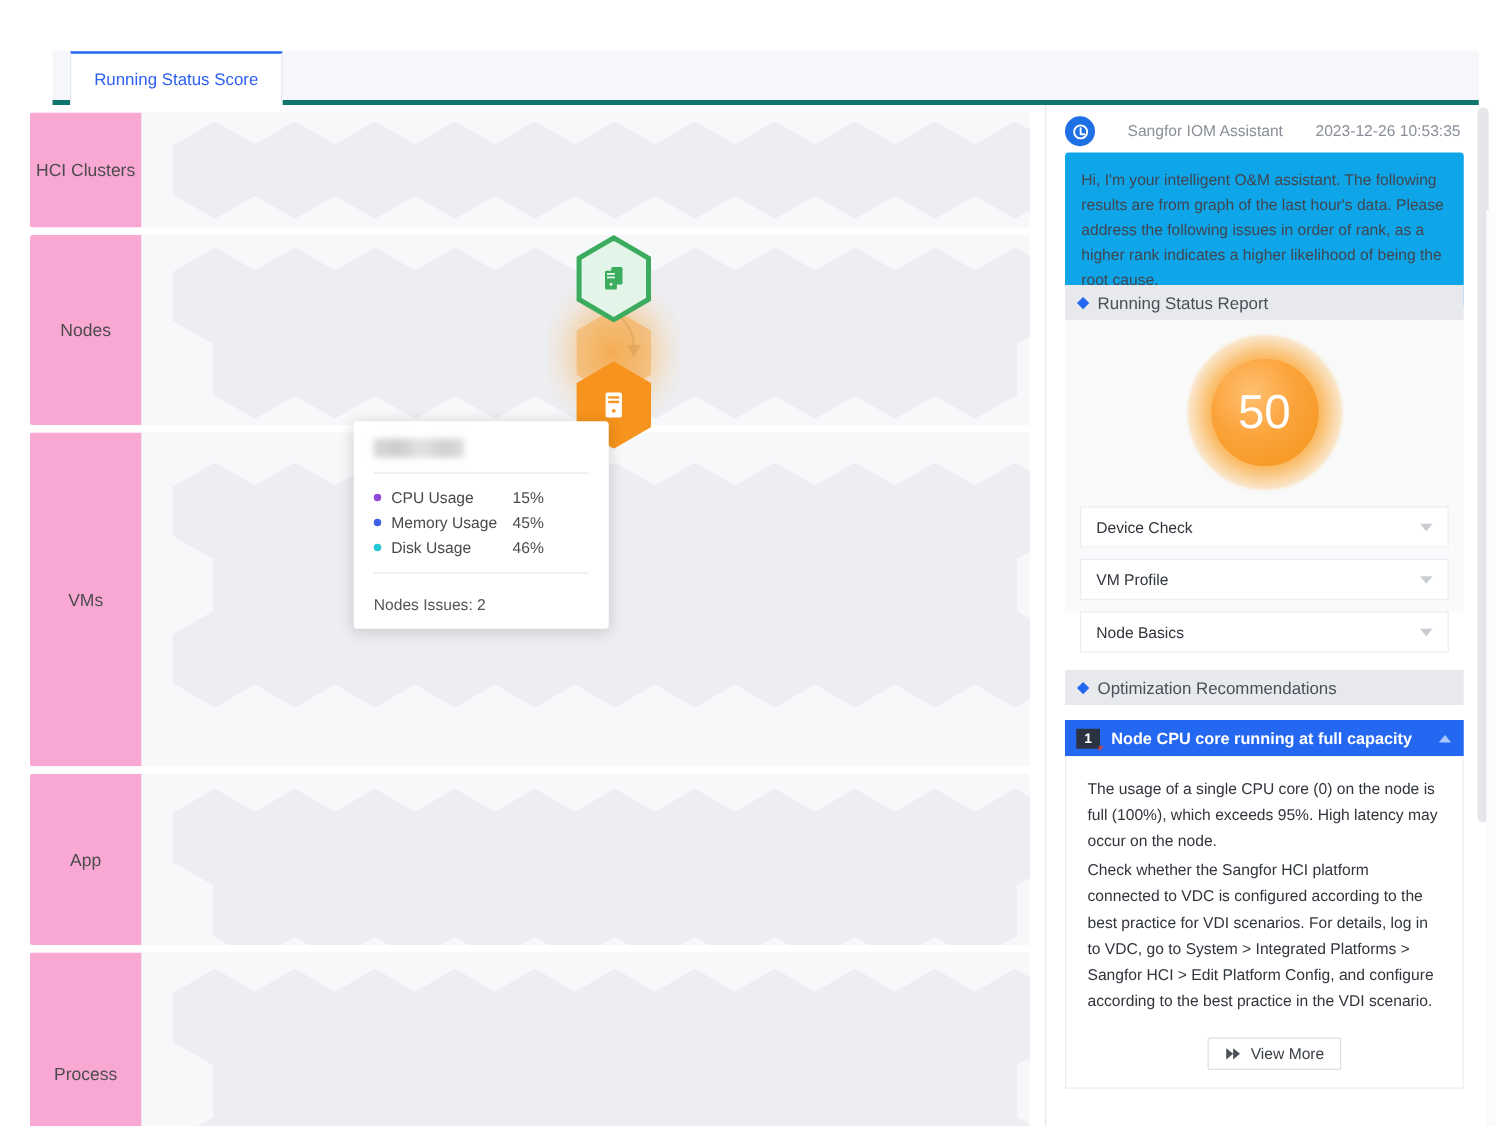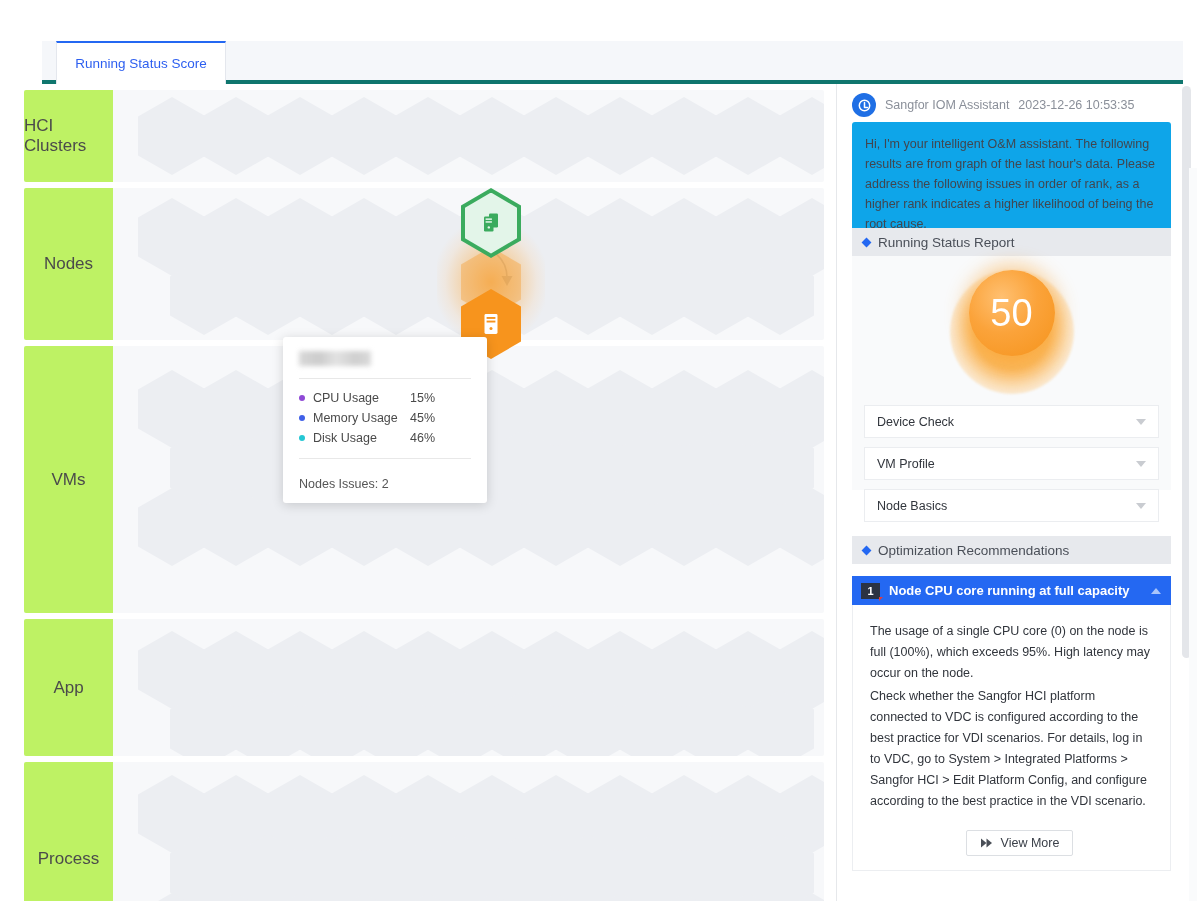--- a/index.html
+++ b/index.html
@@ -80,23 +80,23 @@
     background: #fff; overflow: hidden;
   }
 
   
   .topo-row {
     position: absolute; left: 24px; width: 800px;
     background: #f7f8fa; border-radius: 2px; overflow: hidden;
   }
   .row-label {
     position: absolute; left: 0; top: 0; width: 89px; height: 100%;
-    background: #bef264;
-    display: flex; align-items: center; justify-content: center;
-    font-size: 17px; color: #4b4b4b;
+    background: #f9a8d4;
+    display: flex; align-items: center; justify-content: center;
+    font-size: 14px; color: #4b4b4b;
   }
   .hexfield { position: absolute; left: 89px; top: 0; right: 0; bottom: 0; }
   .hex {
     position: absolute; width: 68px; height: 78px;
     background: #eceef2;
     clip-path: polygon(50% 0%, 100% 25%, 100% 75%, 50% 100%, 0% 75%, 0% 25%);
   }
 
   
   .hex-hl {
@@ -145,21 +145,21 @@
     font-size: 12.5px; color: #4a4a4a; height: 20px;
   }
   .tt-dot { width: 6px; height: 6px; border-radius: 50%; margin-right: 8px; flex: 0 0 6px; }
   .tt-name { width: 97px; }
   .tt-val { color: #4a4a4a; }
   .tt-foot { font-size: 12.5px; color: #555; padding-top: 9px; }
 
   
   .assist-head {
     position: absolute; left: 14px; top: 6px; right: 26px; height: 30px;
-    display: flex; align-items: center; gap: 9px;
+    display: flex; align-items: center; gap: 26px;
   }
   .assist-avatar {
     width: 24px; height: 24px; border-radius: 50%;
     background: #1f6fe5; color: #fff;
     display: flex; align-items: center; justify-content: center;
     flex: 0 0 24px;
   }
   .assist-name { font-size: 12.5px; color: #8a8f99; }
   .assist-time { font-size: 12.5px; color: #8a8f99; }
   .assist-bubble {
@@ -179,21 +179,21 @@
     width: 7px; height: 7px; background: #2468f2;
     transform: rotate(45deg); flex: 0 0 7px;
   }
 
   .report-body {
     position: absolute; left: 14px; right: 26px;
     background: #f9fafb; padding-top: 14px; padding-bottom: 14px;
   }
   .score-wrap {
     position: relative; height: 120px;
-    display: flex; justify-content: center;
+    display: flex; align-items: center; justify-content: center;
   }
   .score-glow {
     position: absolute; width: 124px; height: 124px; border-radius: 50%;
     background: radial-gradient(circle at 50% 50%, rgba(250,166,52,.95) 0%, rgba(250,170,60,.85) 42%, rgba(252,196,118,.55) 62%, rgba(255,224,180,.22) 78%, rgba(255,255,255,0) 92%);
     filter: blur(1px);
   }
   .score-ball {
     position: relative;
     width: 86px; height: 86px; border-radius: 50%;
     background: radial-gradient(circle at 38% 32%, #ffc071 0%, #fba33a 45%, #f5931b 100%);

